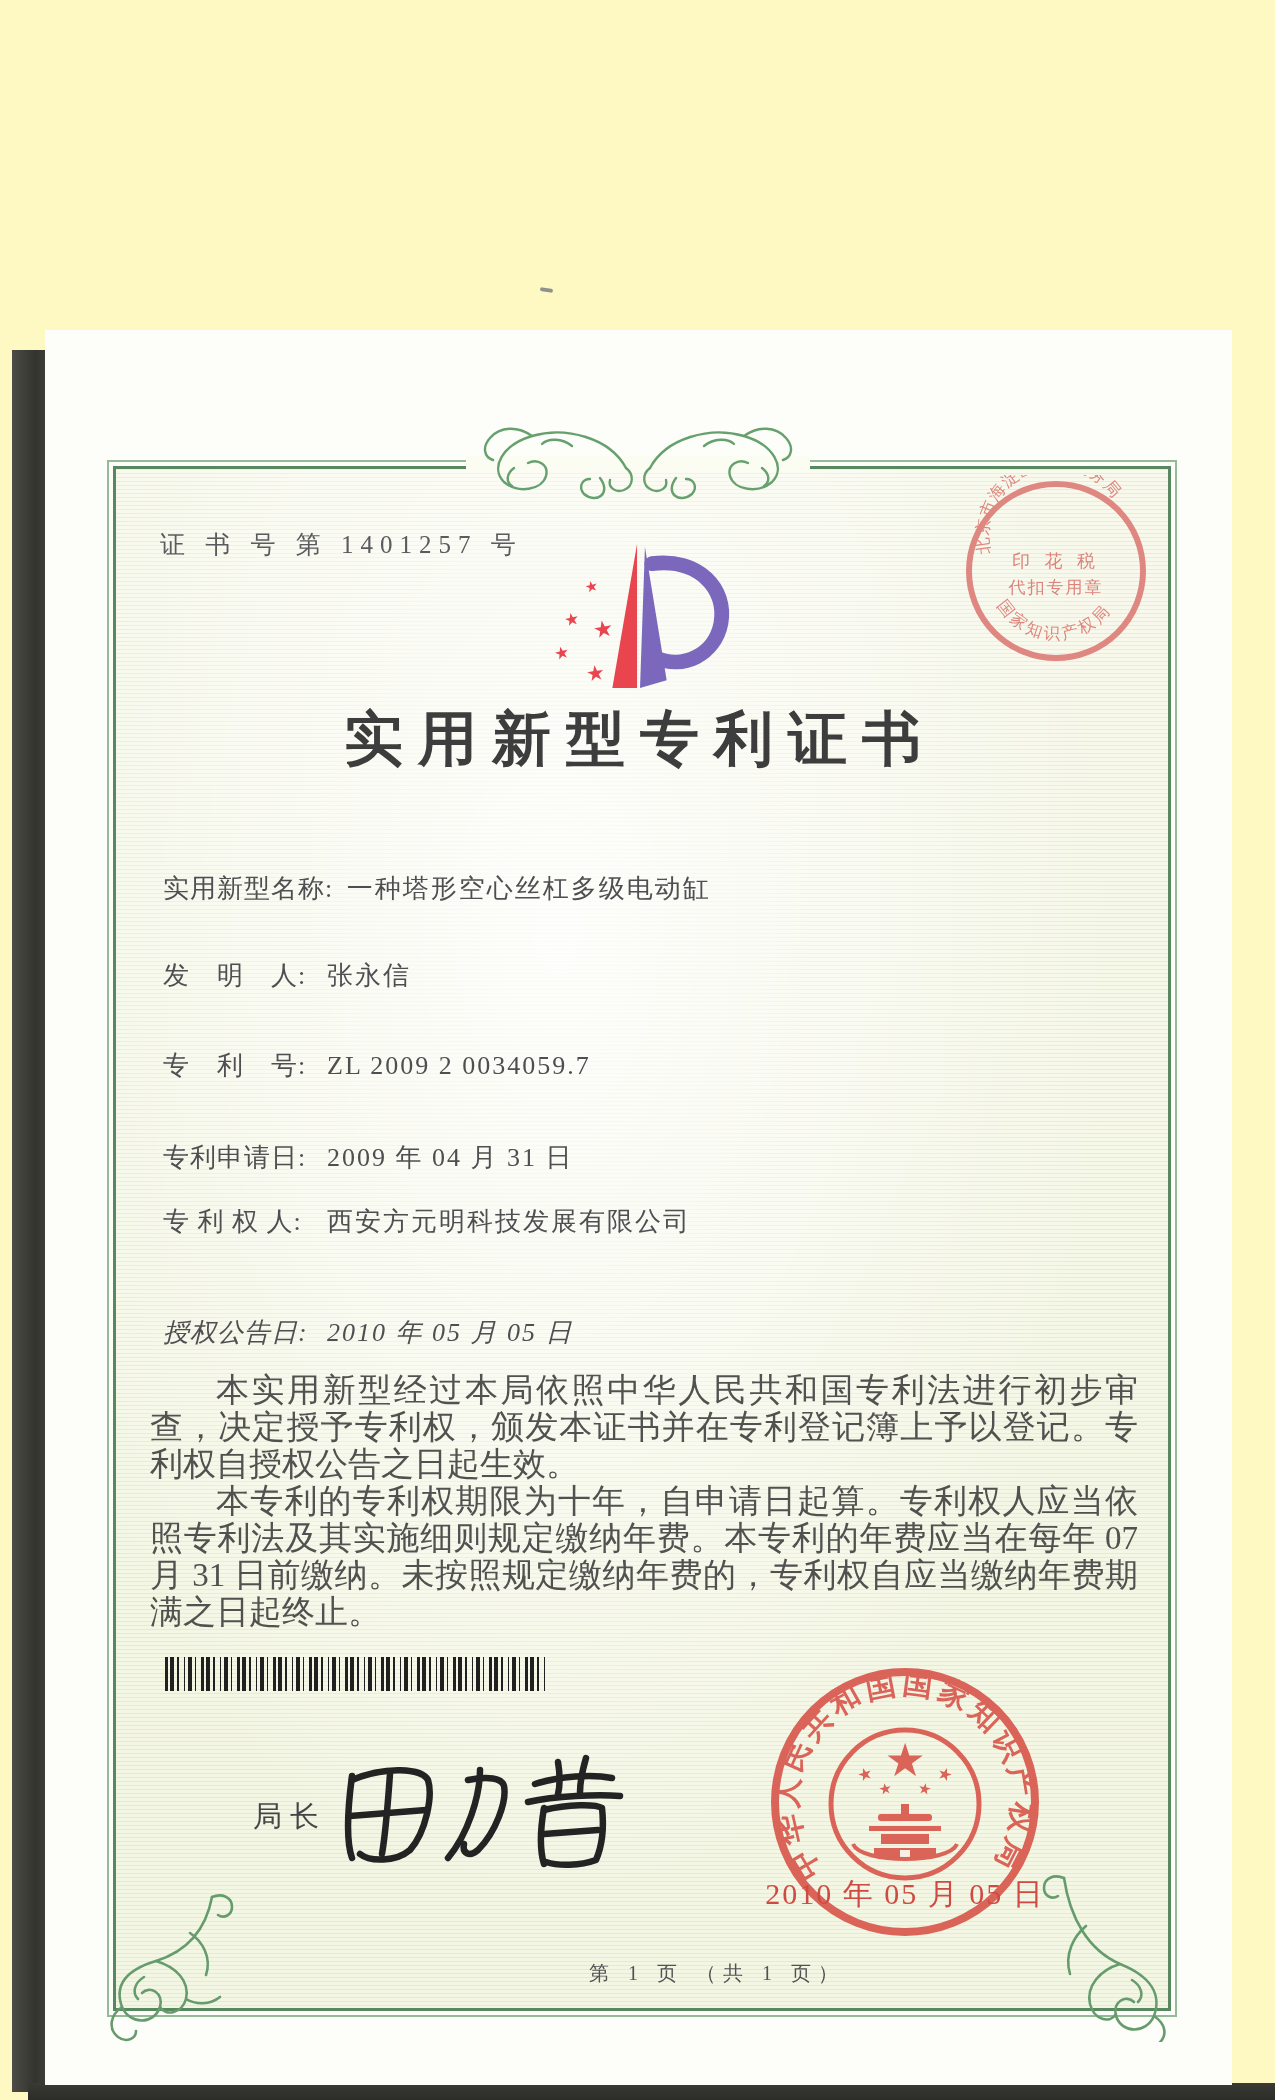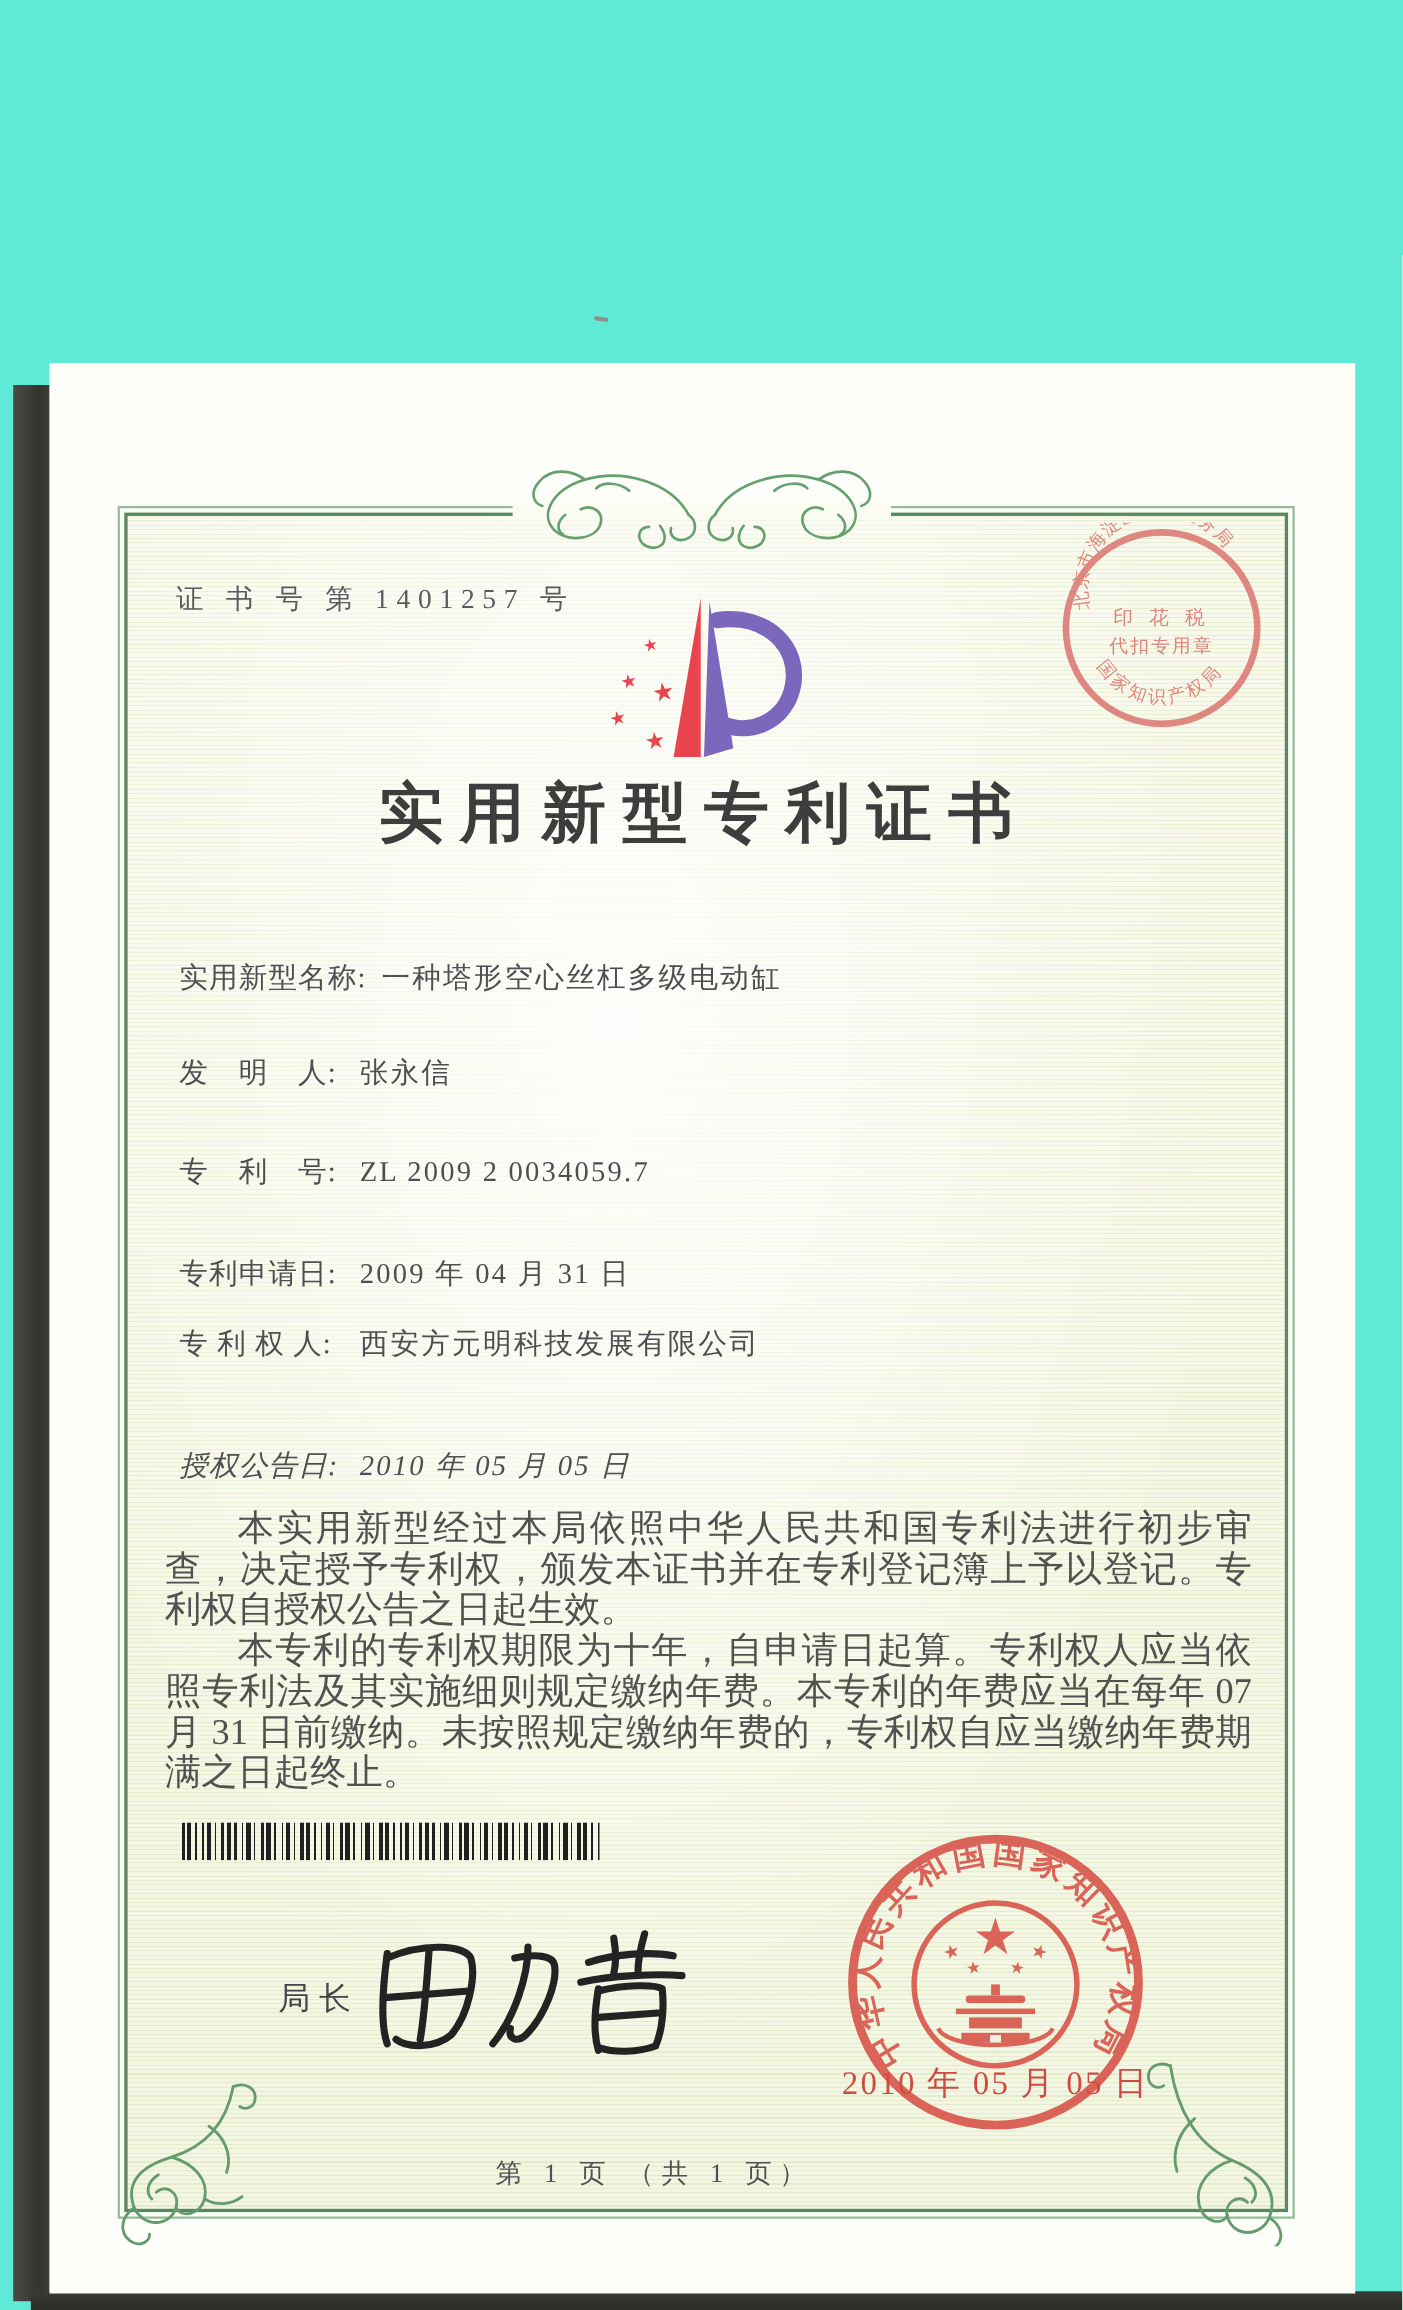--- a/index.html
+++ b/index.html
@@ -1,16 +1,16 @@
 <!DOCTYPE html>
 <html><head>
 <meta charset="utf-8">
 <style>
   html,body{margin:0;padding:0;background:#e9e9e7;}
-  .page{position:relative;width:1275px;height:2100px;margin:0 auto;background:#5eead4;overflow:hidden;
+  .page{position:relative;width:1275px;height:2100px;margin:0 auto;background:#fef9c3;overflow:hidden;
         font-family:"Liberation Serif","DejaVu Serif",serif;}
   .abs{position:absolute;}
   
   .edge-left{left:12px;top:350px;width:33px;height:1742px;background:linear-gradient(90deg,#4c4c47,#34342f 70%,#3d3d38);}
   .edge-bottom{left:28px;top:2083px;width:1247px;height:17px;background:linear-gradient(180deg,#3a3a35,#2c2c28);}
   .speck{left:540px;top:288px;width:13px;height:4px;background:#90908c;transform:rotate(8deg);border-radius:2px;}
   
   .paper{left:45px;top:330px;width:1187px;height:1755px;background:#fdfdf9;}
   .frame-outer{left:107px;top:460px;width:1066px;height:1553px;border:2px solid #93bb95;}
   .frame-inner{position:absolute;left:4px;top:4px;right:4px;bottom:4px;border:3px solid #57885f;
@@ -29,21 +29,21 @@
             text-align:justify;}
   .bodytext p{margin:0;text-indent:2em;}
   .barcode{left:165px;top:1657px;width:380px;height:34px;
      background:
        repeating-linear-gradient(90deg,#202020 0 3px,rgba(0,0,0,0) 3px 5px,#202020 5px 9px,rgba(0,0,0,0) 9px 12px,
          #202020 12px 14px,rgba(0,0,0,0) 14px 19px,#202020 19px 20px,rgba(0,0,0,0) 20px 23px,
          #202020 23px 27px,rgba(0,0,0,0) 27px 30px,#202020 30px 31px,rgba(0,0,0,0) 31px 36px);}
   .director{left:253px;top:1797px;font-size:29px;color:#454547;letter-spacing:8px;}
   .sealdate{left:762px;top:1874px;width:286px;text-align:center;font-size:30px;color:#cf4a42;
             letter-spacing:2px;}
-  .footer{left:345px;top:1960px;width:500px;text-align:center;font-size:24px;letter-spacing:7px;color:#515154;}
+  .footer{left:345px;top:1960px;width:500px;text-align:right;font-size:20px;letter-spacing:7px;color:#515154;}
   svg text{font-family:"Liberation Serif","DejaVu Serif",serif;}
 </style>
 </head>
 <body>
 
 <div class="page">
 
   <div class="abs edge-left"></div>
   <div class="abs edge-bottom"></div>
   <div class="abs speck"></div>

